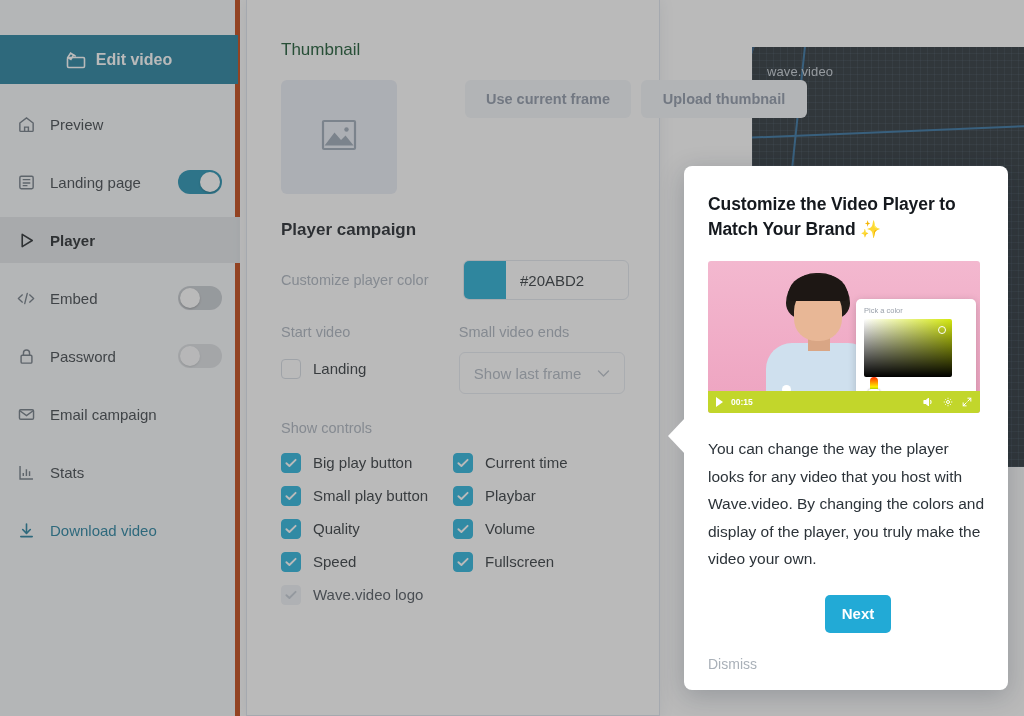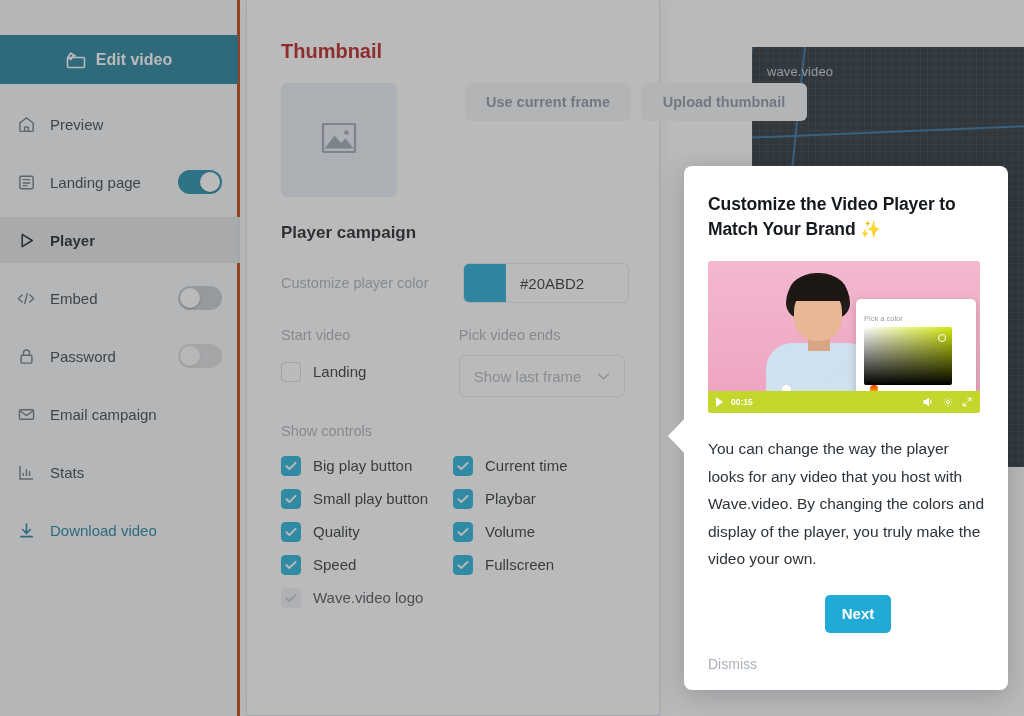--- a/index.html
+++ b/index.html
@@ -55,21 +55,21 @@
     z-index: 20;
     pointer-events: none;
   }
 
   
   .sidebar {
     position: absolute;
     left: 0; top: 0;
     width: 240px; height: 716px;
     background: #f6f8fa;
-    border-right: 3px solid #c2410c;
+    border-right: 5px solid #c2410c;
     z-index: 10;
     padding: 0;
   }
   .edit-video-btn {
     position: absolute;
     left: 0; top: 35px;
     width: 238px; height: 49px;
     background: #1d7d9c;
     color: #ffffff;
     border: none;
@@ -136,21 +136,21 @@
     background: #ffffff;
     border: 1px solid #dde4ee;
     border-top: none;
     border-radius: 0 0 0 0;
     z-index: 12;
     box-shadow: 0 0 14px rgba(40,60,90,.10);
   }
   .panel-inner { padding: 40px 34px 0 34px; }
 
   .section-title {
-    font-size: 20px; font-weight: bold; color: #b91c1c;
+    font-size: 17px; font-weight: normal; color: #14532d;
     margin-bottom: 20px;
   }
   .thumb-row { display: flex; align-items: flex-start; gap: 0; position: relative; height: 118px; }
   .thumb-box {
     width: 116px; height: 114px;
     background: #e9edf5;
     border-radius: 6px;
     display: flex; align-items: center; justify-content: center;
   }
   .thumb-actions {
@@ -260,21 +260,21 @@
     position:absolute; left:154px; top:60px; width:46px; height:46px; border-radius:50%;
     background:#c2d62b; display:flex; align-items:center; justify-content:center;
   }
   .cm-play .tri { width:0;height:0;border-left:14px solid #fff;border-top:9px solid transparent;border-bottom:9px solid transparent; margin-left:4px; }
 
   .cm-picker {
     position: absolute; left: 148px; top: 38px;
     width: 120px; height: 102px;
     background: #fff; border-radius: 5px;
     box-shadow: 0 2px 8px rgba(0,0,0,.18);
-    padding: 15px 8px;
+    padding: 7px 8px;
   }
   .cm-picker .pick-label { font-size: 7.5px; color: #9aa1ab; margin-bottom: 4px; }
   .cm-picker .pick-area {
     position: relative;
     width: 88px; height: 58px;
     background:
       linear-gradient(to top, #000 0%, rgba(0,0,0,0) 100%),
       linear-gradient(to right, #fff 0%, #d4e80f 100%);
     border-radius: 2px;
     display: inline-block;
@@ -491,21 +491,21 @@
         <div class="col-left">
           <div class="col-head">Start video</div>
 
           <div class="check-row">
             <span class="cb"></span>
             <span class="cb-label">Landing</span>
           </div>
         </div>
 
         <div class="col-right">
-          <div class="col-head">Pick video ends</div>
+          <div class="col-head">Small video ends</div>
           <div class="select-box">
             <span class="sel-val">Show last frame</span>
             <span>
               <svg width="13" height="9" viewBox="0 0 13 9" fill="none" stroke="#b9c0c9" stroke-width="1.4" stroke-linecap="round" stroke-linejoin="round">
                   <path d="M1.5 2 L6.5 7 L11.5 2"></path>
                 </svg>
             </span>
           </div>
         </div>
       </div>

